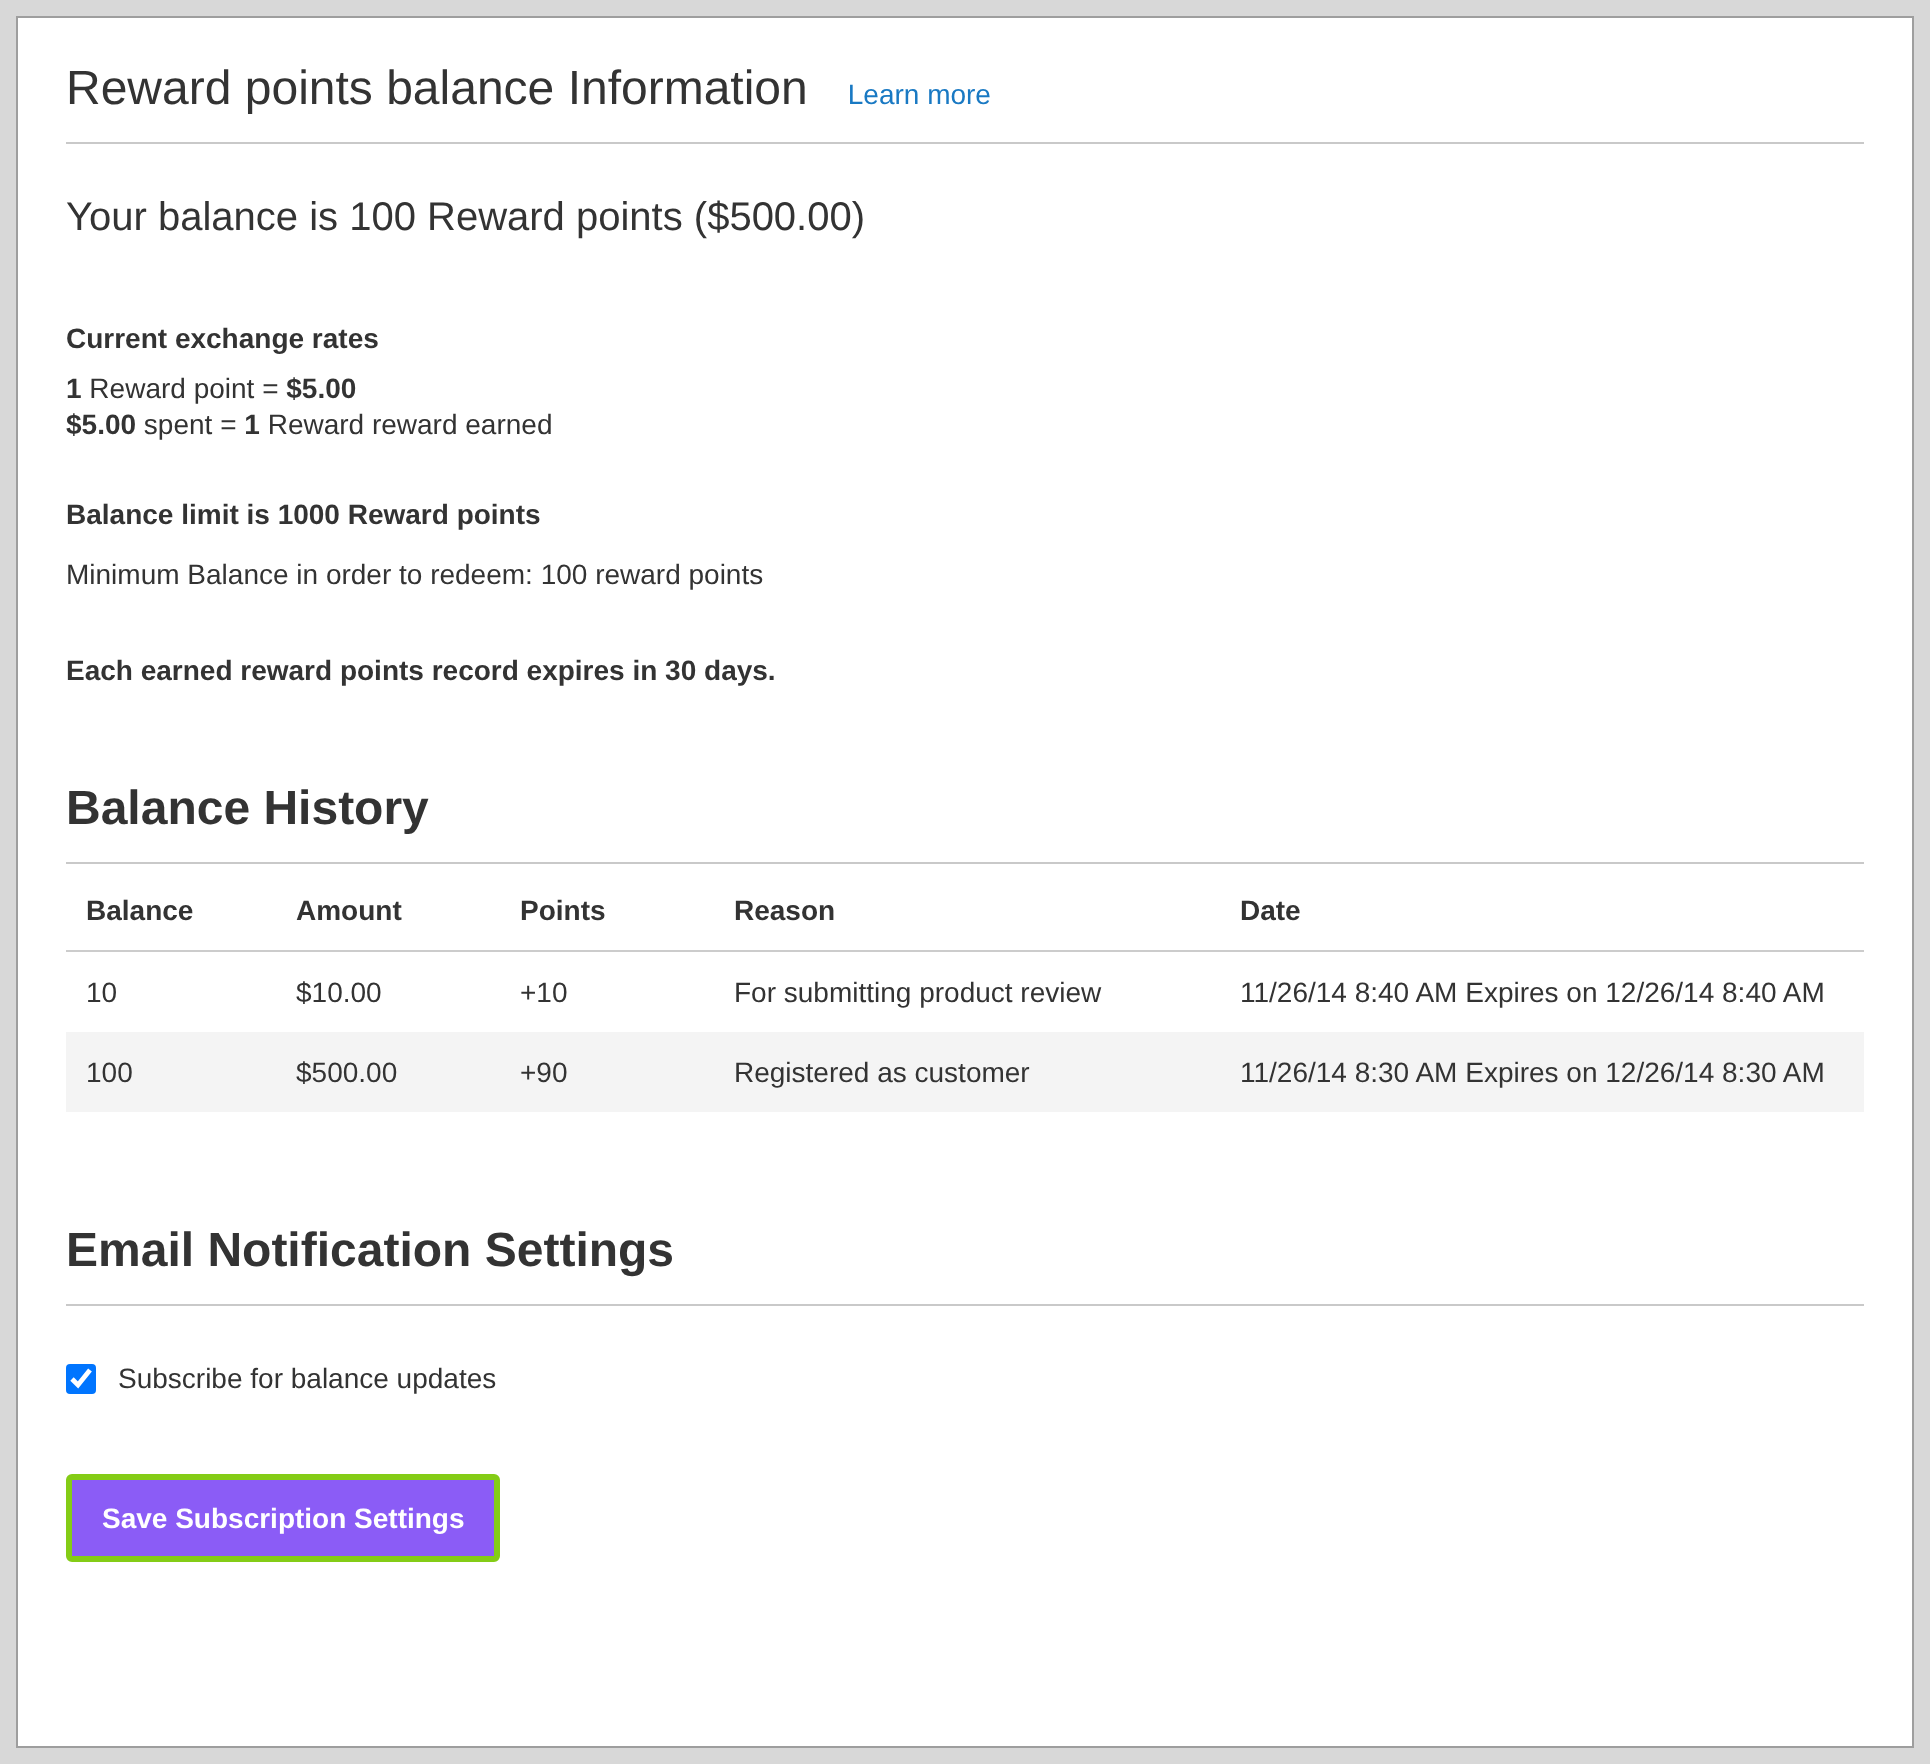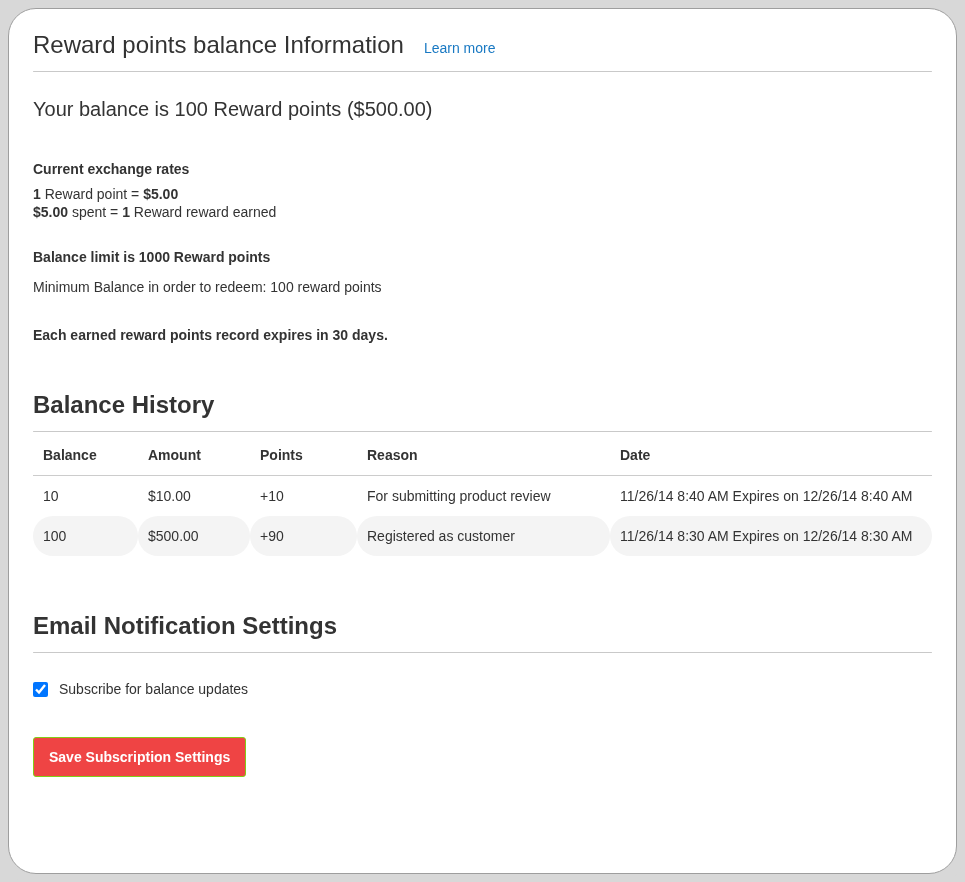--- a/index.html
+++ b/index.html
@@ -1,15 +1,15 @@
 <!DOCTYPE html>
 <html><head>
 <meta charset="utf-8">
 <style>
-  * { box-sizing: border-box; margin: 0; padding: 0; border-radius: 28px; }
+  * { box-sizing: border-box; margin: 0; padding: 0; }
   html, body {
     width: 965px;
     height: 882px;
     background: #d8d8d8;
     font-family: "Liberation Sans", "DejaVu Sans", sans-serif;
     color: #333;
     font-size: 14px;
   }
   .card {
     margin: 8px;
@@ -95,22 +95,22 @@
   }
   .check-row input[type="checkbox"] {
     width: 15px;
     height: 15px;
     margin-right: 11px;
     cursor: pointer;
   }
   .check-row label { cursor: pointer; }
   .primary-btn {
     margin-top: 40px;
-    background: #ef4444;
-    border: 1px solid #84cc16;
+    background: #8b5cf6;
+    border: 3px solid #84cc16;
     border-radius: 3px;
     color: #ffffff;
     font-family: "Liberation Sans", "DejaVu Sans", sans-serif;
     font-size: 14px;
     font-weight: bold;
     padding: 11px 15px;
     cursor: pointer;
   }
 </style>
 </head>

